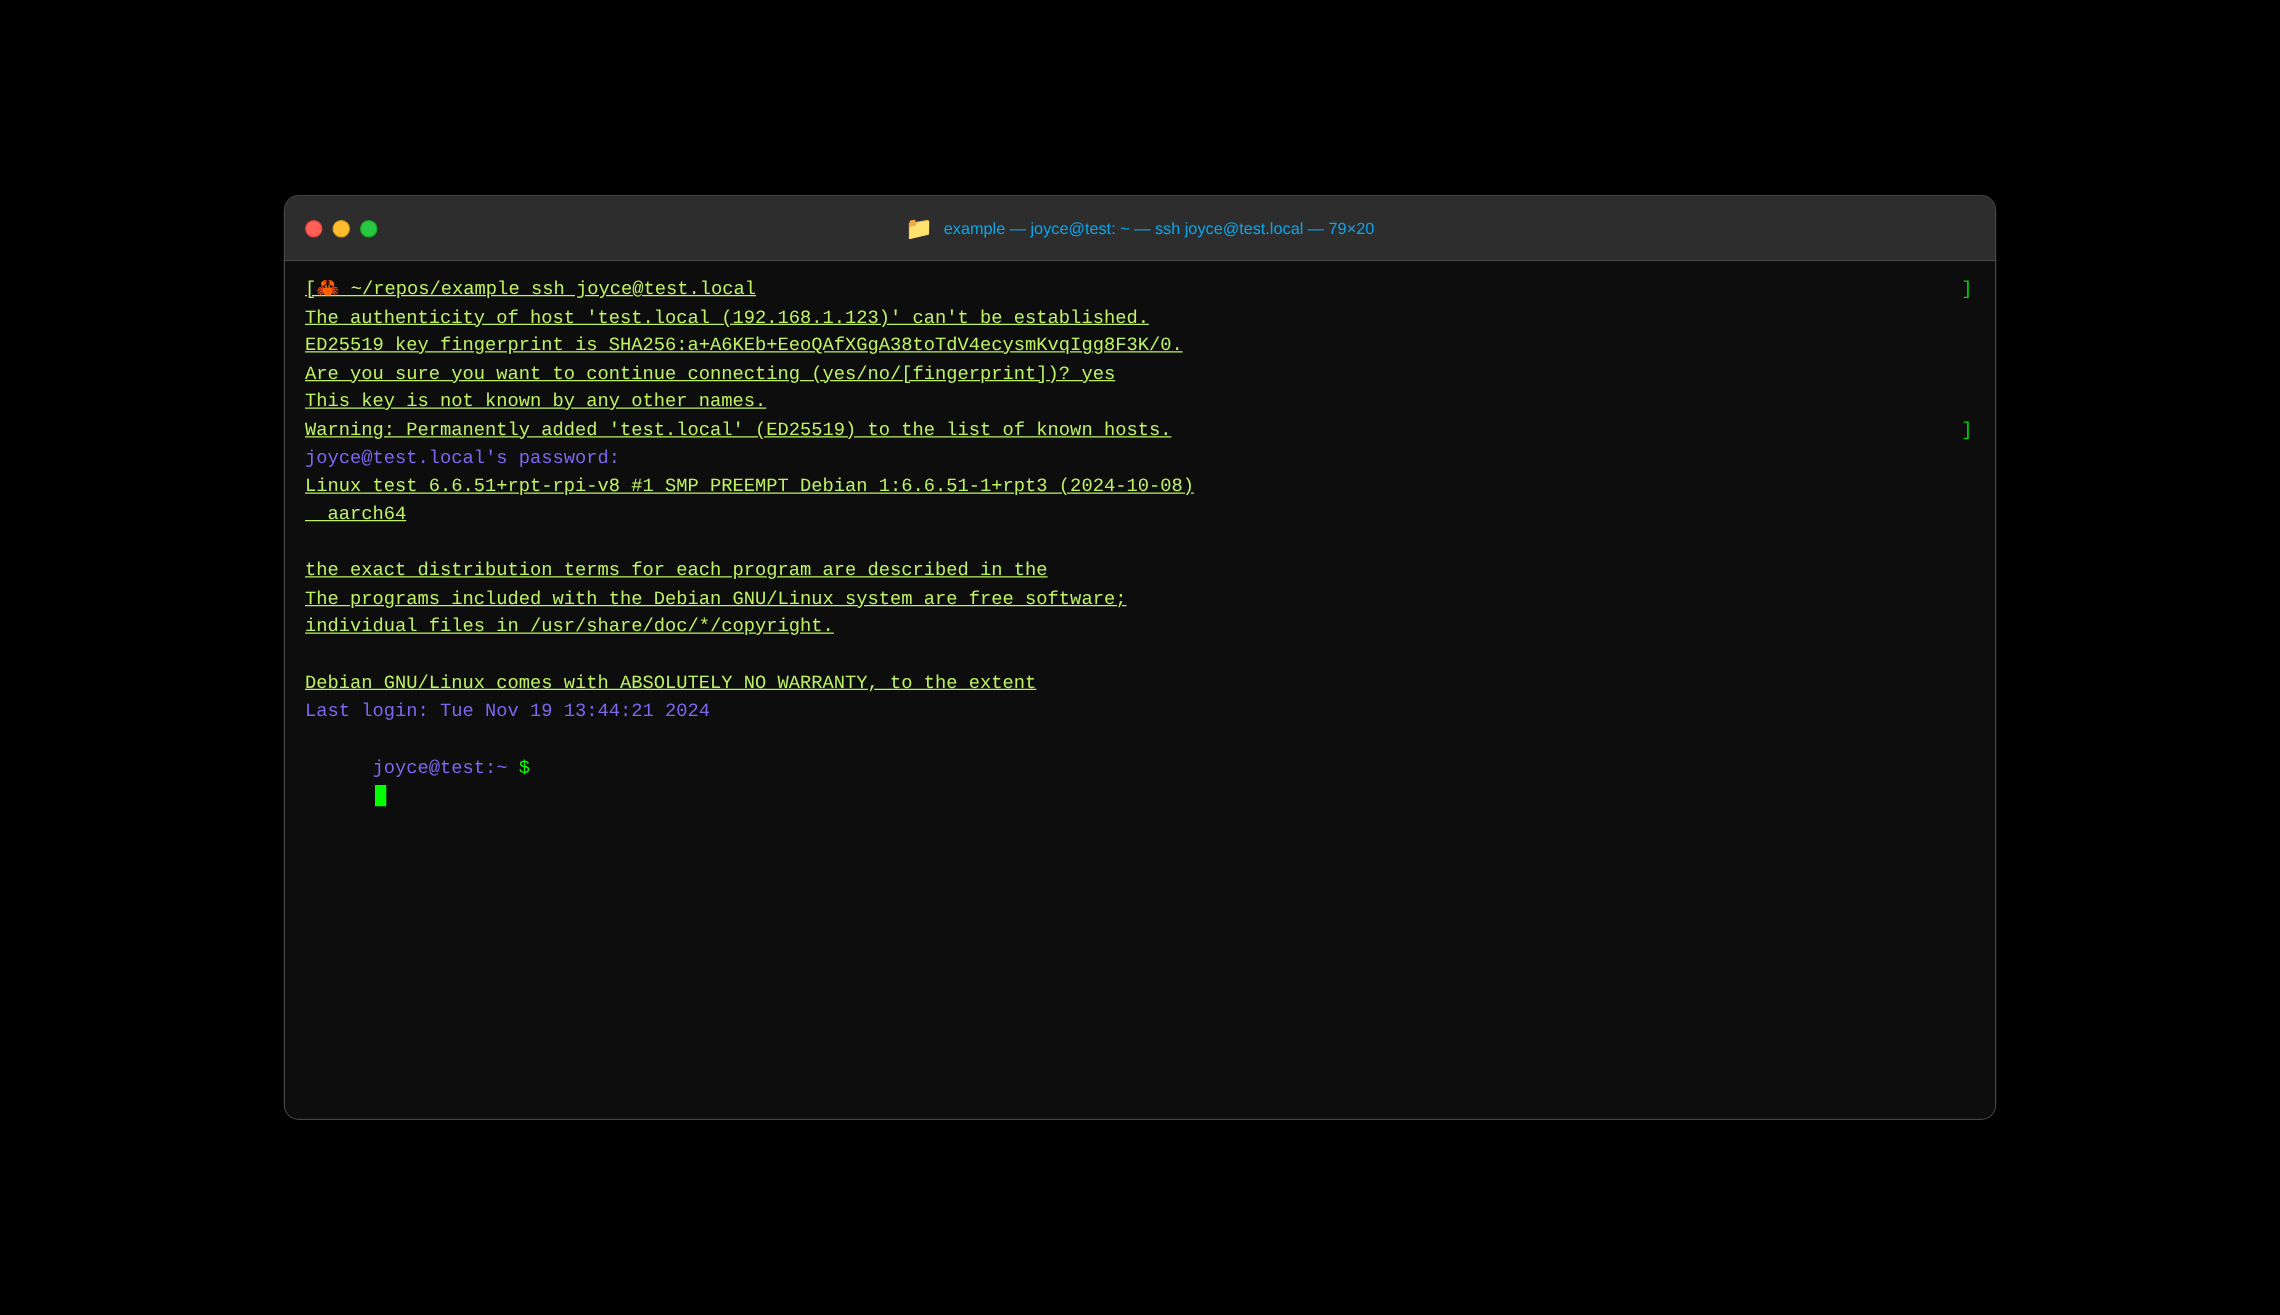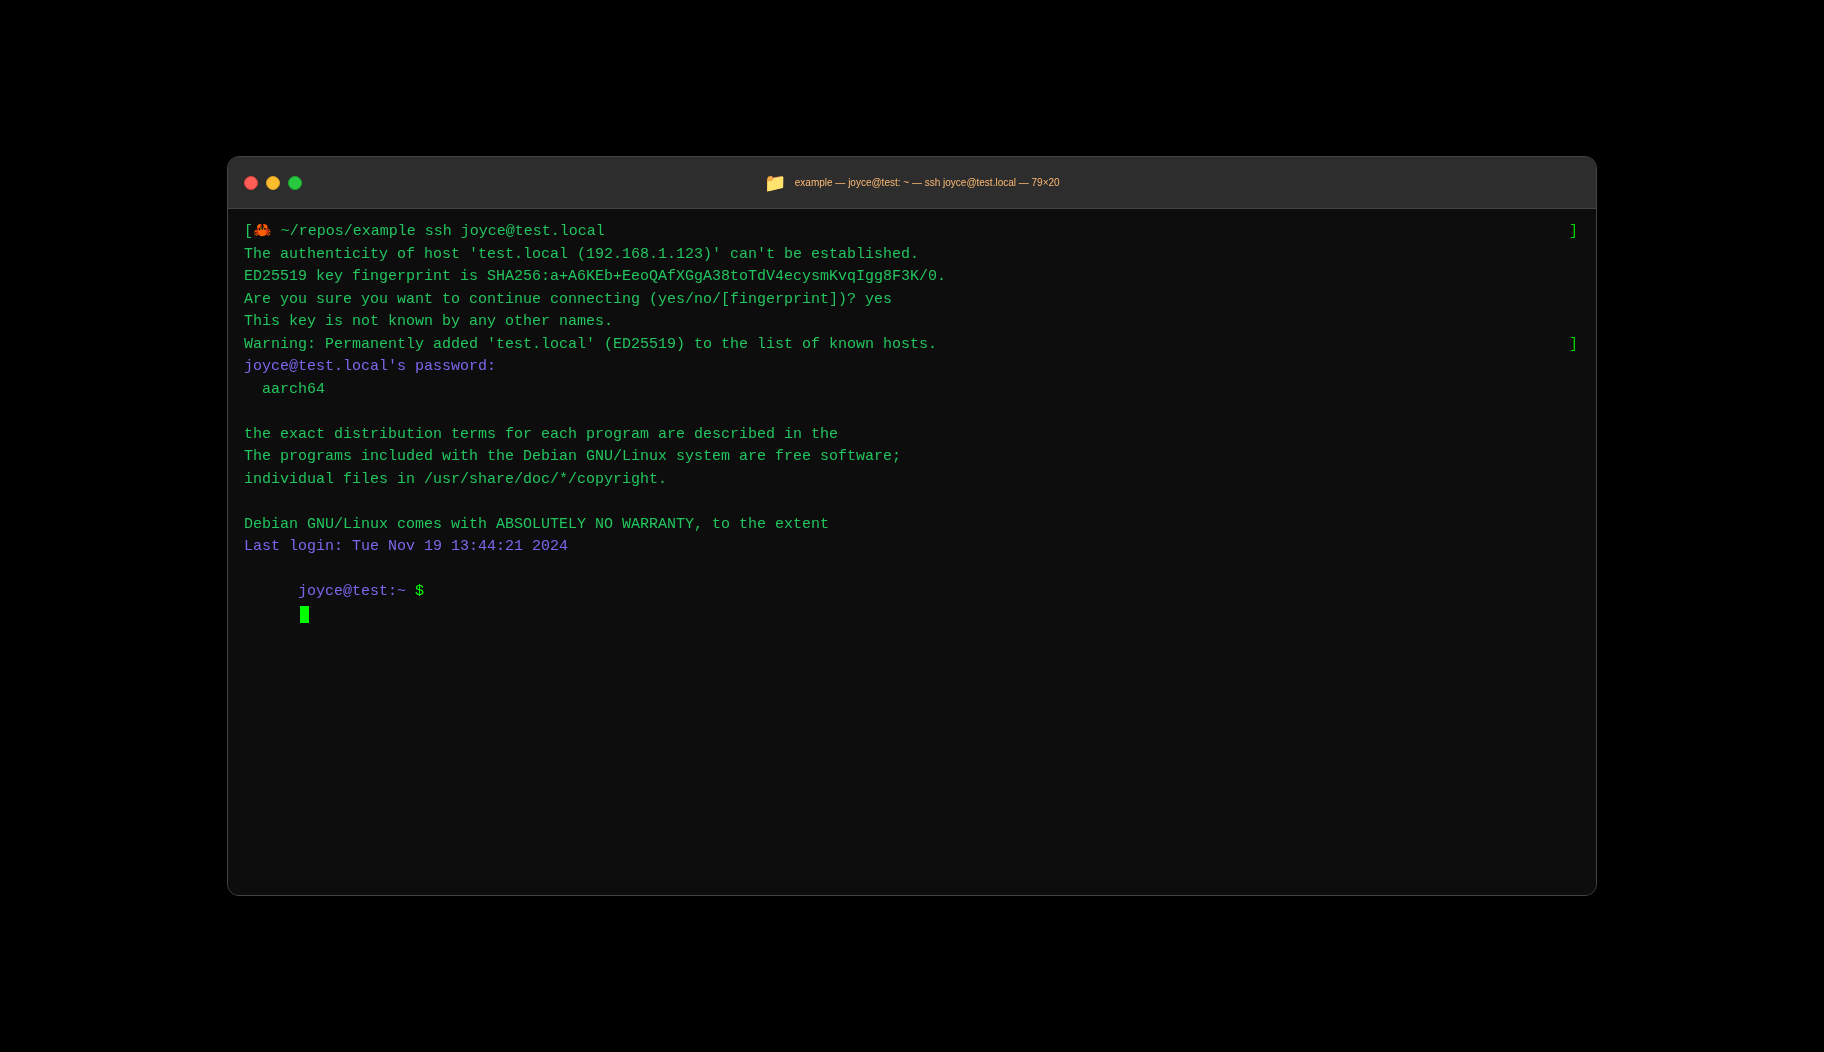--- a/index.html
+++ b/index.html
@@ -73,22 +73,22 @@
       display: flex;
       align-items: center;
       gap: 8px;
     }
 
     .folder-icon {
       font-size: 18px;
     }
 
     .titlebar-text {
-      color: #fdba74;
-      font-size: 10px;
+      color: #0ea5e9;
+      font-size: 13px;
       font-weight: 500;
       white-space: nowrap;
       text-align: center;
     }
 
     .terminal-body {
       background: #0d0d0d;
       height: calc(100% - 52px);
       padding: 12px 16px;
       font-family: 'Menlo', 'Monaco', 'Courier New', monospace;
@@ -96,21 +96,21 @@
       line-height: 1.5;
       overflow: hidden;
       position: relative;
     }
 
     .line {
       white-space: pre;
       display: block;
     }
 
-    .green { color: #22c55e; }
+    .green { color: #bef264; text-decoration: underline; }
     .bright-green { color: #00ff00; }
     .blue-purple { color: #7b68ee; font-family: Liberation Mono, monospace; }
 
     .line-with-bracket {
       position: relative;
       display: flex;
     }
 
     .line-content {
       flex: 1;
@@ -149,20 +149,21 @@
     <span class="line green">Are you sure you want to continue connecting (yes/no/[fingerprint])? yes</span>
     <span class="line green">This key is not known by any other names.</span>
 
     <div class="line-with-bracket">
       <span class="line-content green">Warning: Permanently added 'test.local' (ED25519) to the list of known hosts.</span>
       <span class="right-bracket">]</span>
     </div>
 
     <span class="line blue-purple">joyce@test.local's password:</span>
 
+    <span class="line green">Linux test 6.6.51+rpt-rpi-v8 #1 SMP PREEMPT Debian 1:6.6.51-1+rpt3 (2024-10-08)</span>
     <span class="line green">  aarch64</span>
     <span class="line">&nbsp;</span>
 
     <span class="line green">the exact distribution terms for each program are described in the</span>
     <span class="line green">The programs included with the Debian GNU/Linux system are free software;</span>
     <span class="line green">individual files in /usr/share/doc/*/copyright.</span>
     <span class="line">&nbsp;</span>
 
     <span class="line green">Debian GNU/Linux comes with ABSOLUTELY NO WARRANTY, to the extent</span>
 

